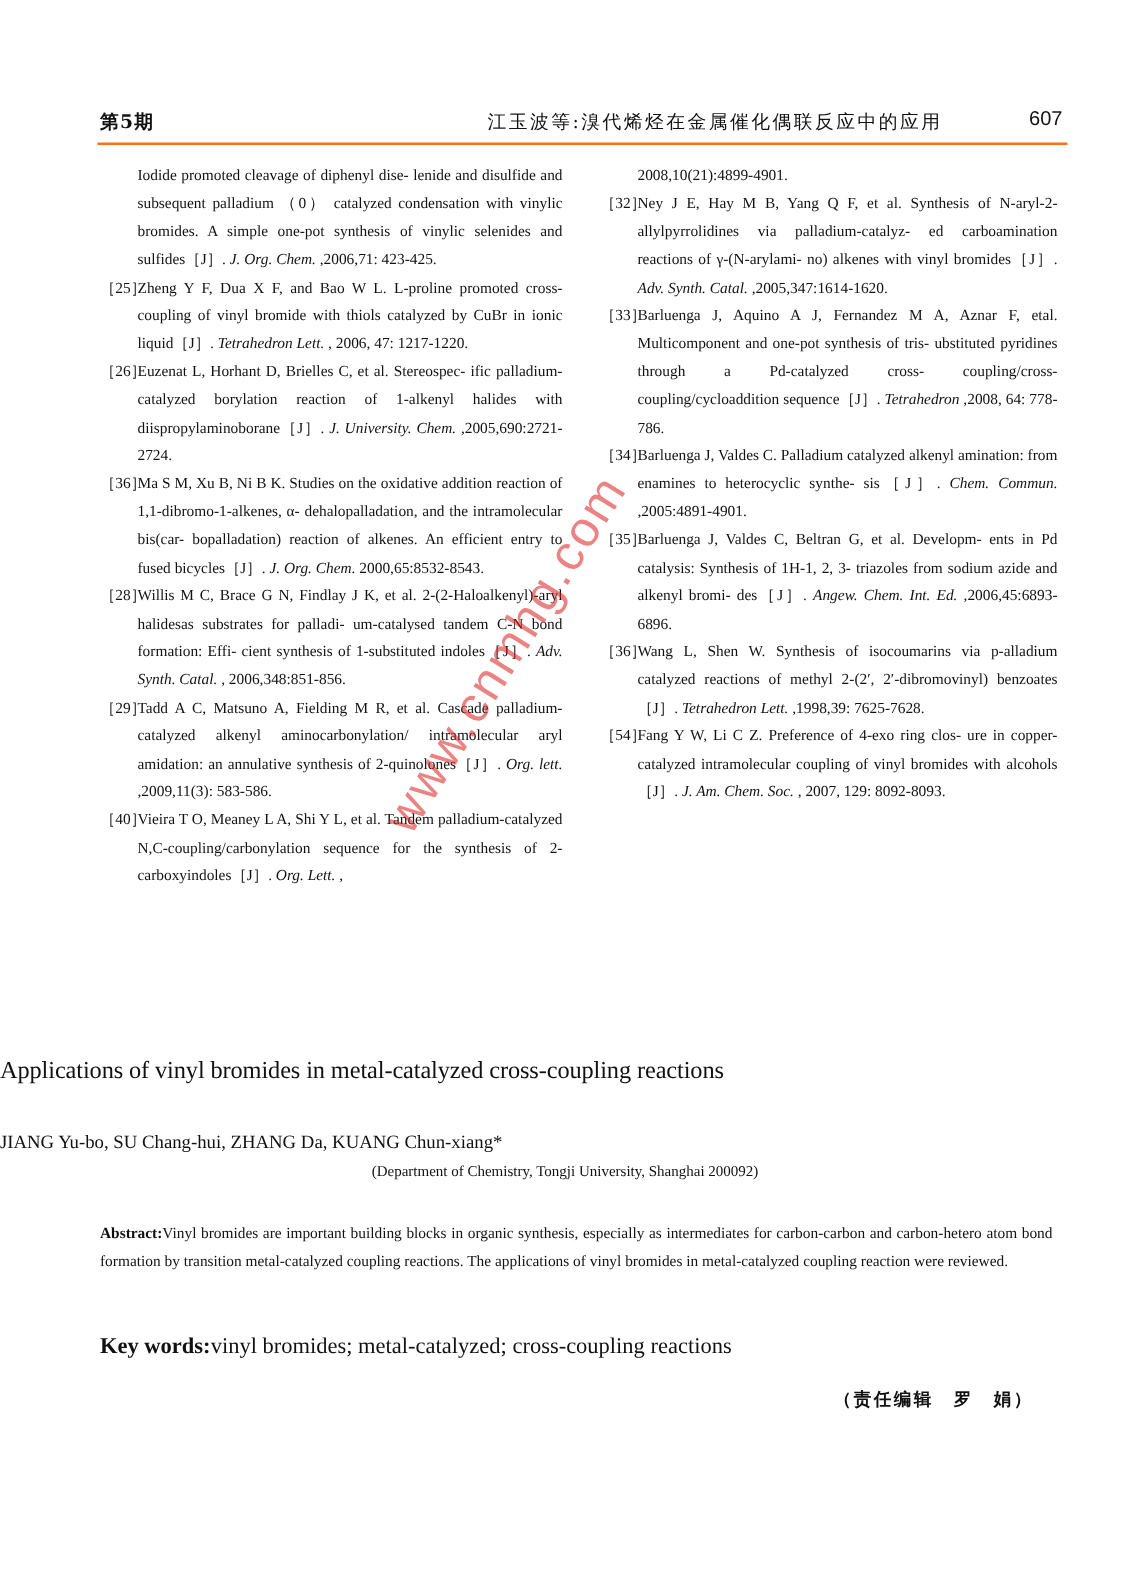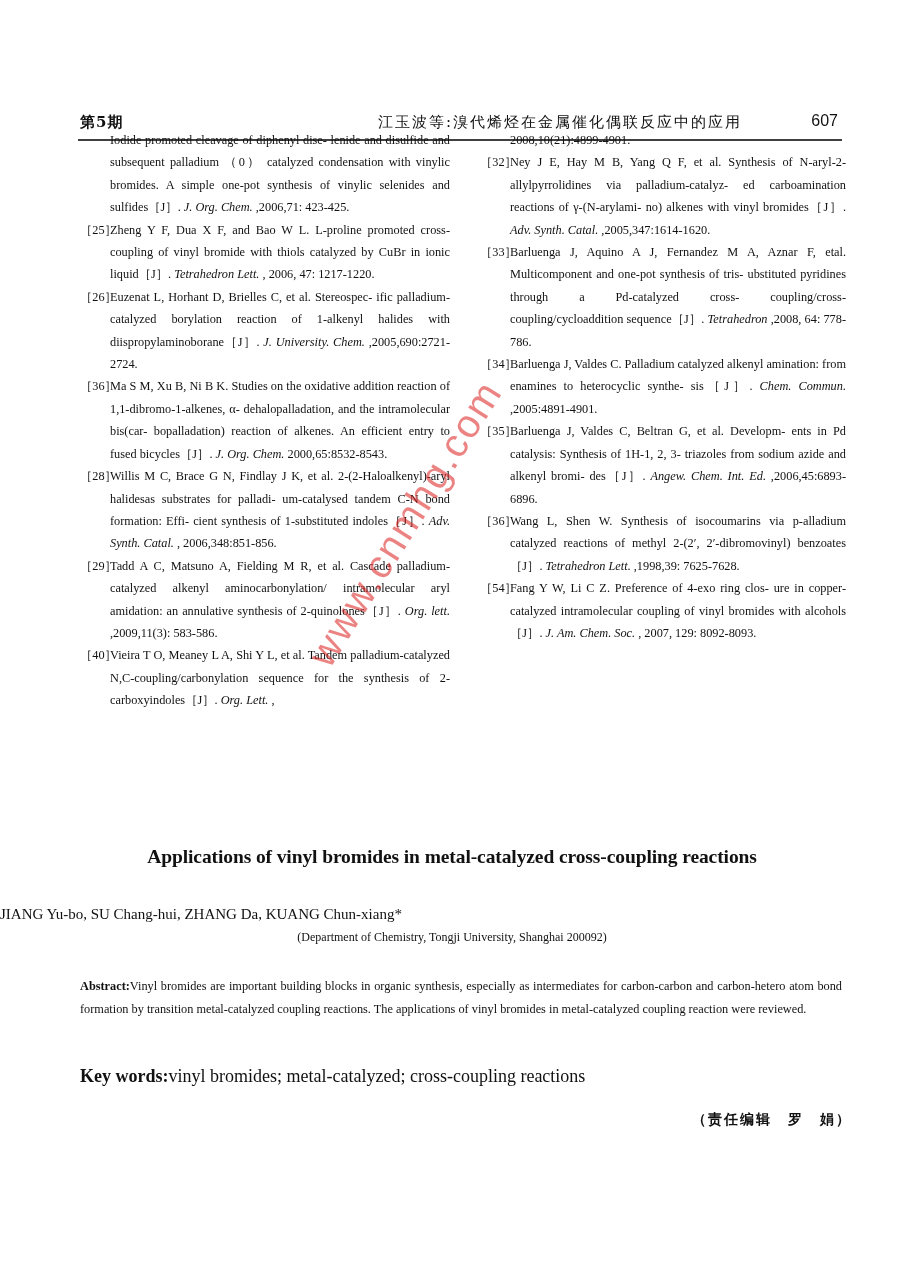--- a/index.html
+++ b/index.html
@@ -2,52 +2,52 @@
 <html><head>
 <meta charset="utf-8">
 <style>
   html, body { margin: 0; padding: 0; background: #ffffff; }
   body {
     width: 904px; height: 1262px; position: relative; overflow: hidden;
     font-family: "Liberation Serif", "DejaVu Serif", serif;
     color: #111111;
   }
   .header {
-    position: absolute; left: 78px; right: 62px; top: 86px; height: 28px;
-    border-bottom: 2px solid #404040;
+    position: absolute; left: 78px; right: 50px; top: 86px; height: 28px;
+    border-bottom: 2px solid #f97316;
     font-family: "DejaVu Serif", "Liberation Serif", serif;
-    font-size: 15px; font-weight: bold; margin-top: 25px;
+    font-size: 15px; font-weight: bold;
   }
   .header .issue { position: absolute; left: 2px; top: 2px; letter-spacing: 1px; }
   .header .running { position: absolute; left: 200px; right: 100px; text-align: right; top: 2px; letter-spacing: 2px; font-weight: normal; }
   .header .pageno { position: absolute; right: 4px; top: 1px; font-family: "Liberation Sans", sans-serif; font-weight: normal; font-size: 16px; }
 
   .col { position: absolute; top: 129px; width: 370px; font-size: 12.3px; line-height: 22.4px; }
   .col.left { left: 80px; }
   .col.right { left: 480px; width: 366px; }
   .ref { position: relative; padding-left: 30px; text-align: justify; text-align-last: left; }
   .ref.cont { padding-left: 30px; }
   .ref .num { position: absolute; left: 0; top: 0; }
   .ref em { font-style: italic; }
 
   .en-title {
-    position: absolute; left: 0; right: 0; top: 846px; text-align: center;
-    font-family: "Liberation Serif", serif; font-weight: bold; font-size: 19.5px;
+    position: absolute; left: 0; right: 0; top: 846px; 
+    font-family: "Liberation Serif", serif; font-weight: normal; font-size: 19.5px;
     letter-spacing: -0.1px;
   }
   .authors { position: absolute; left: 0; right: 0; top: 906px; font-size: 15px; }
   .affil { position: absolute; left: 0; right: 0; top: 930px; text-align: center; font-size: 12px; }
   .abstract {
     position: absolute; left: 80px; right: 62px; top: 975px; font-size: 12.3px; line-height: 23px;
     text-align: justify; text-align-last: left;
   }
   .abstract b, .keywords b { font-weight: bold; }
   .keywords { position: absolute; left: 80px; top: 1066px; font-size: 18px; }
   .editor {
-    position: absolute; right: 52px; top: 1111px; font-family: "DejaVu Serif", serif;
+    position: absolute; right: 77px; top: 1111px; font-family: "DejaVu Serif", serif;
     font-size: 14px; font-weight: bold; letter-spacing: 2px;
   }
   .watermark {
     position: absolute; left: 318px; top: 640px; transform: rotate(-58deg);
     transform-origin: left center;
     color: rgba(220, 30, 30, 0.55); font-family: "Liberation Sans", sans-serif;
     font-size: 40px; font-weight: normal; letter-spacing: 2px; pointer-events: none;
     white-space: nowrap;
   }
 </style>

